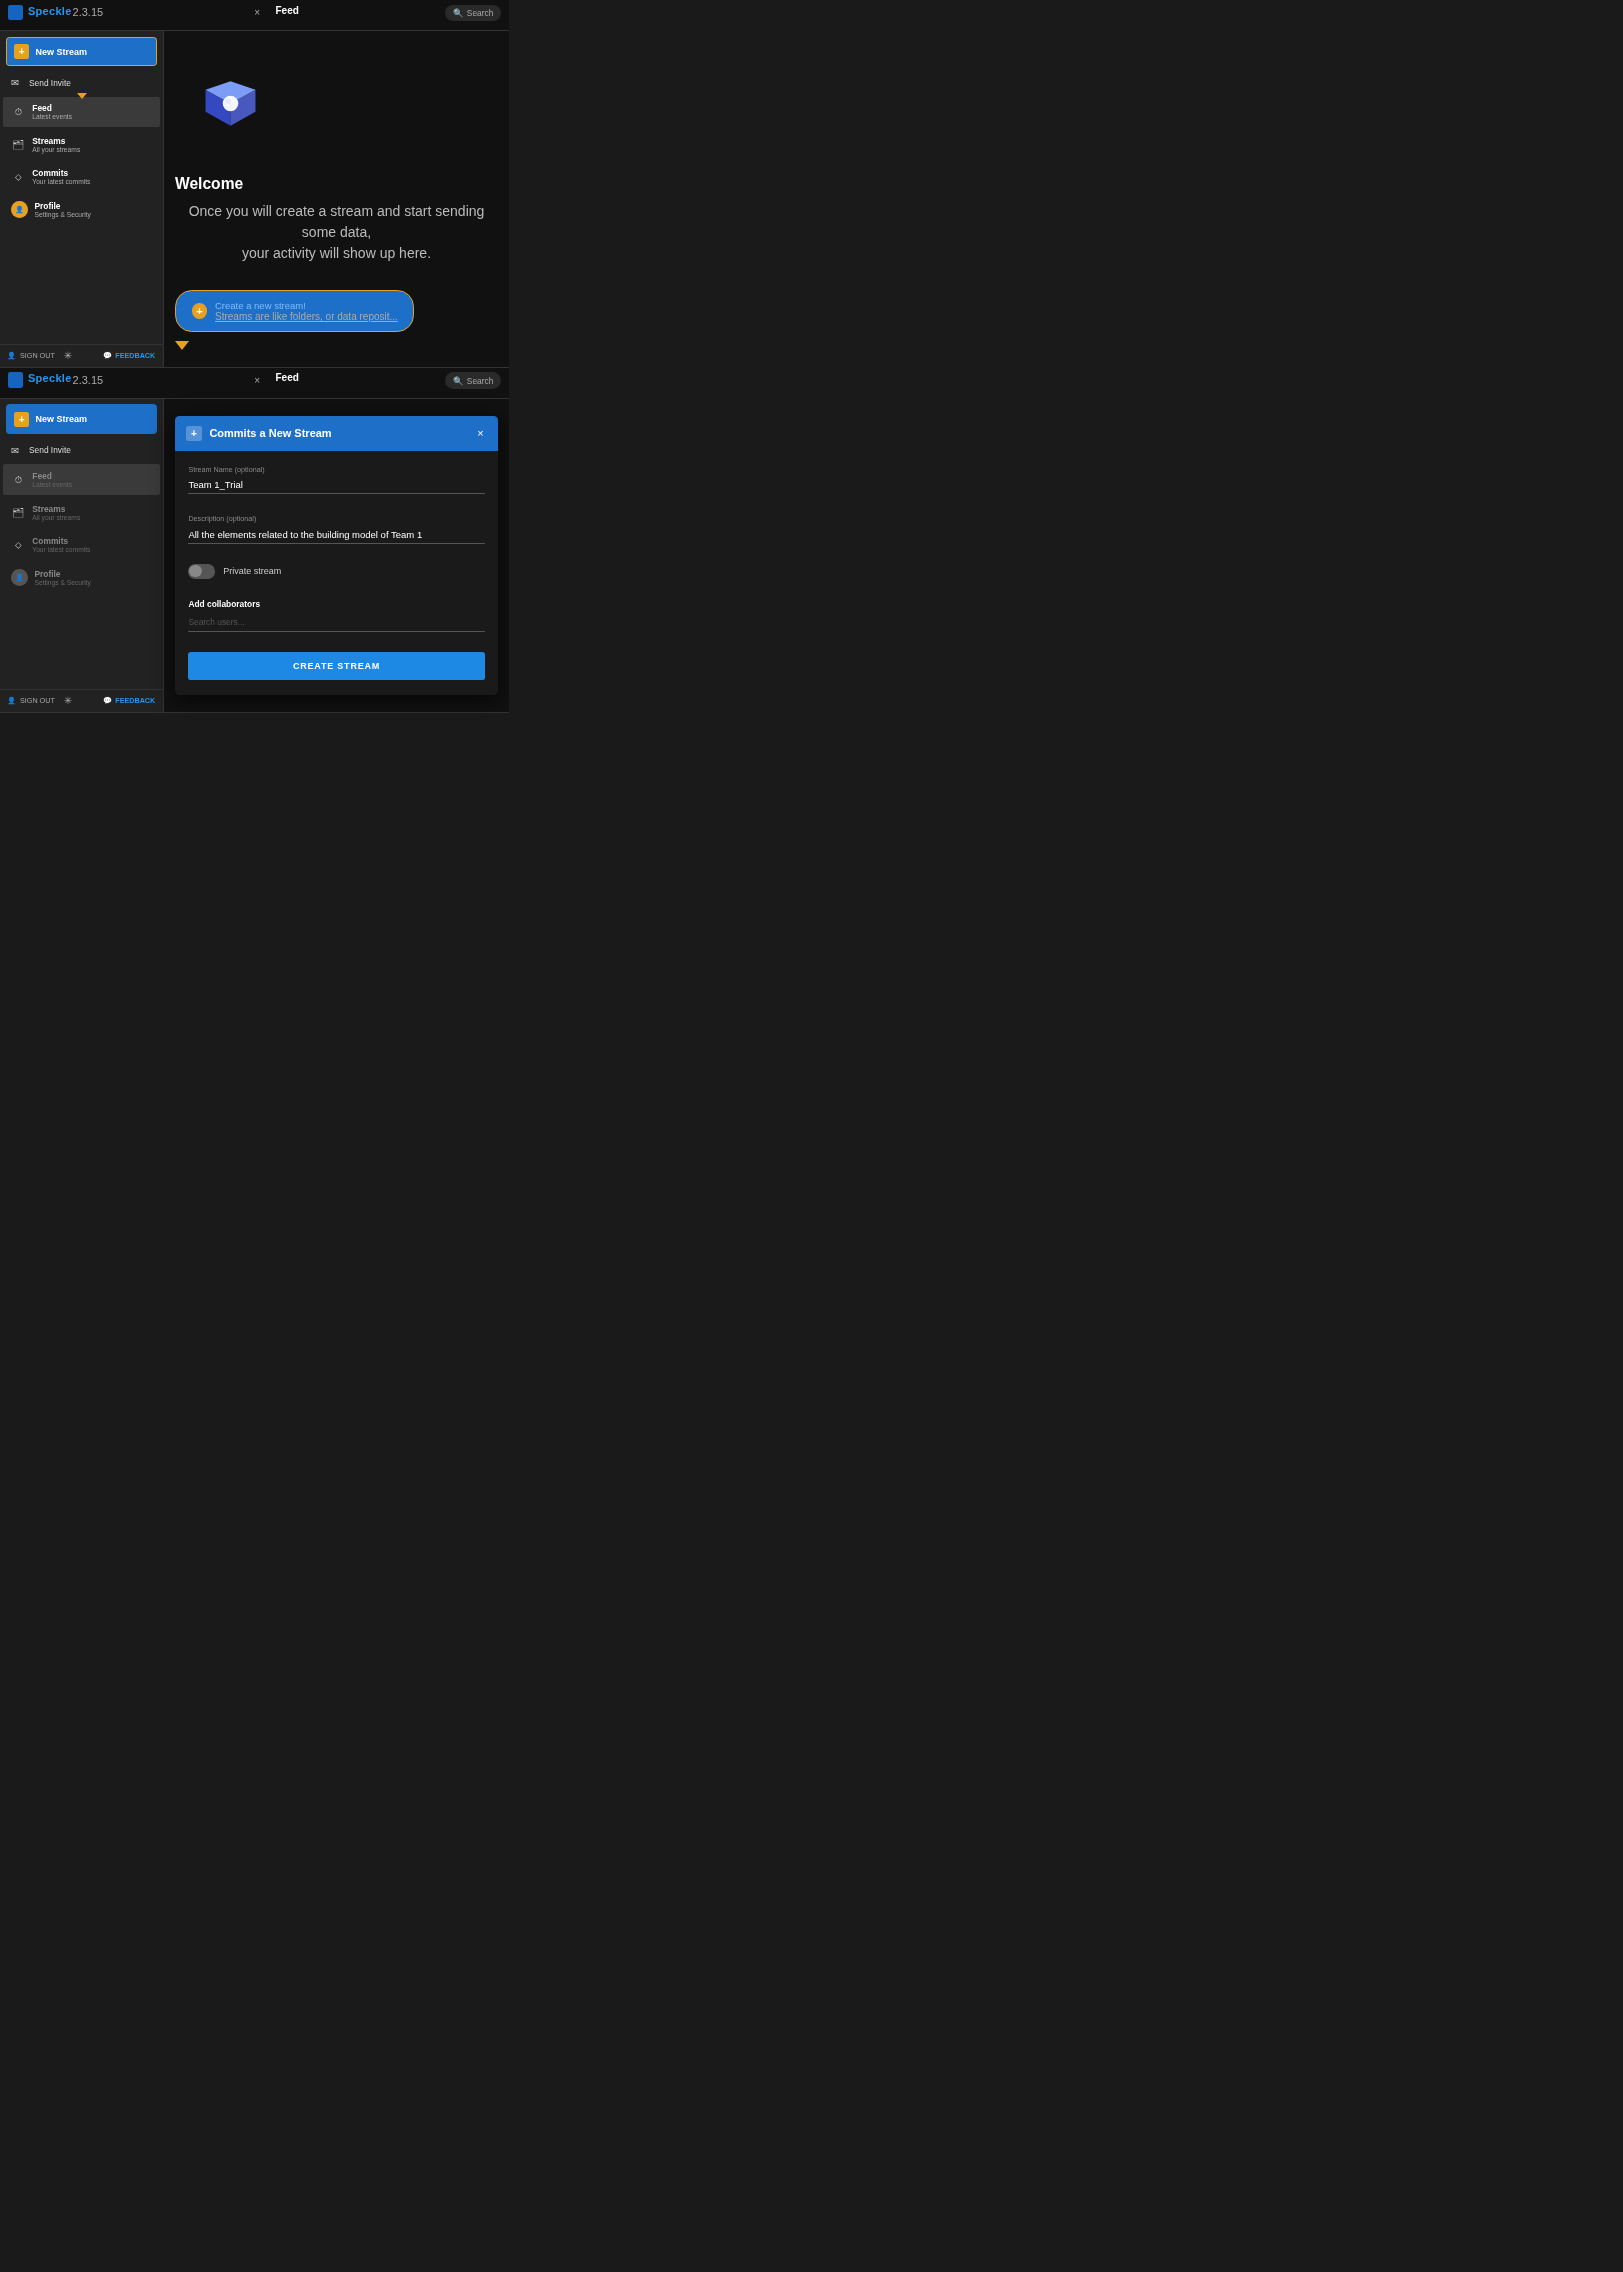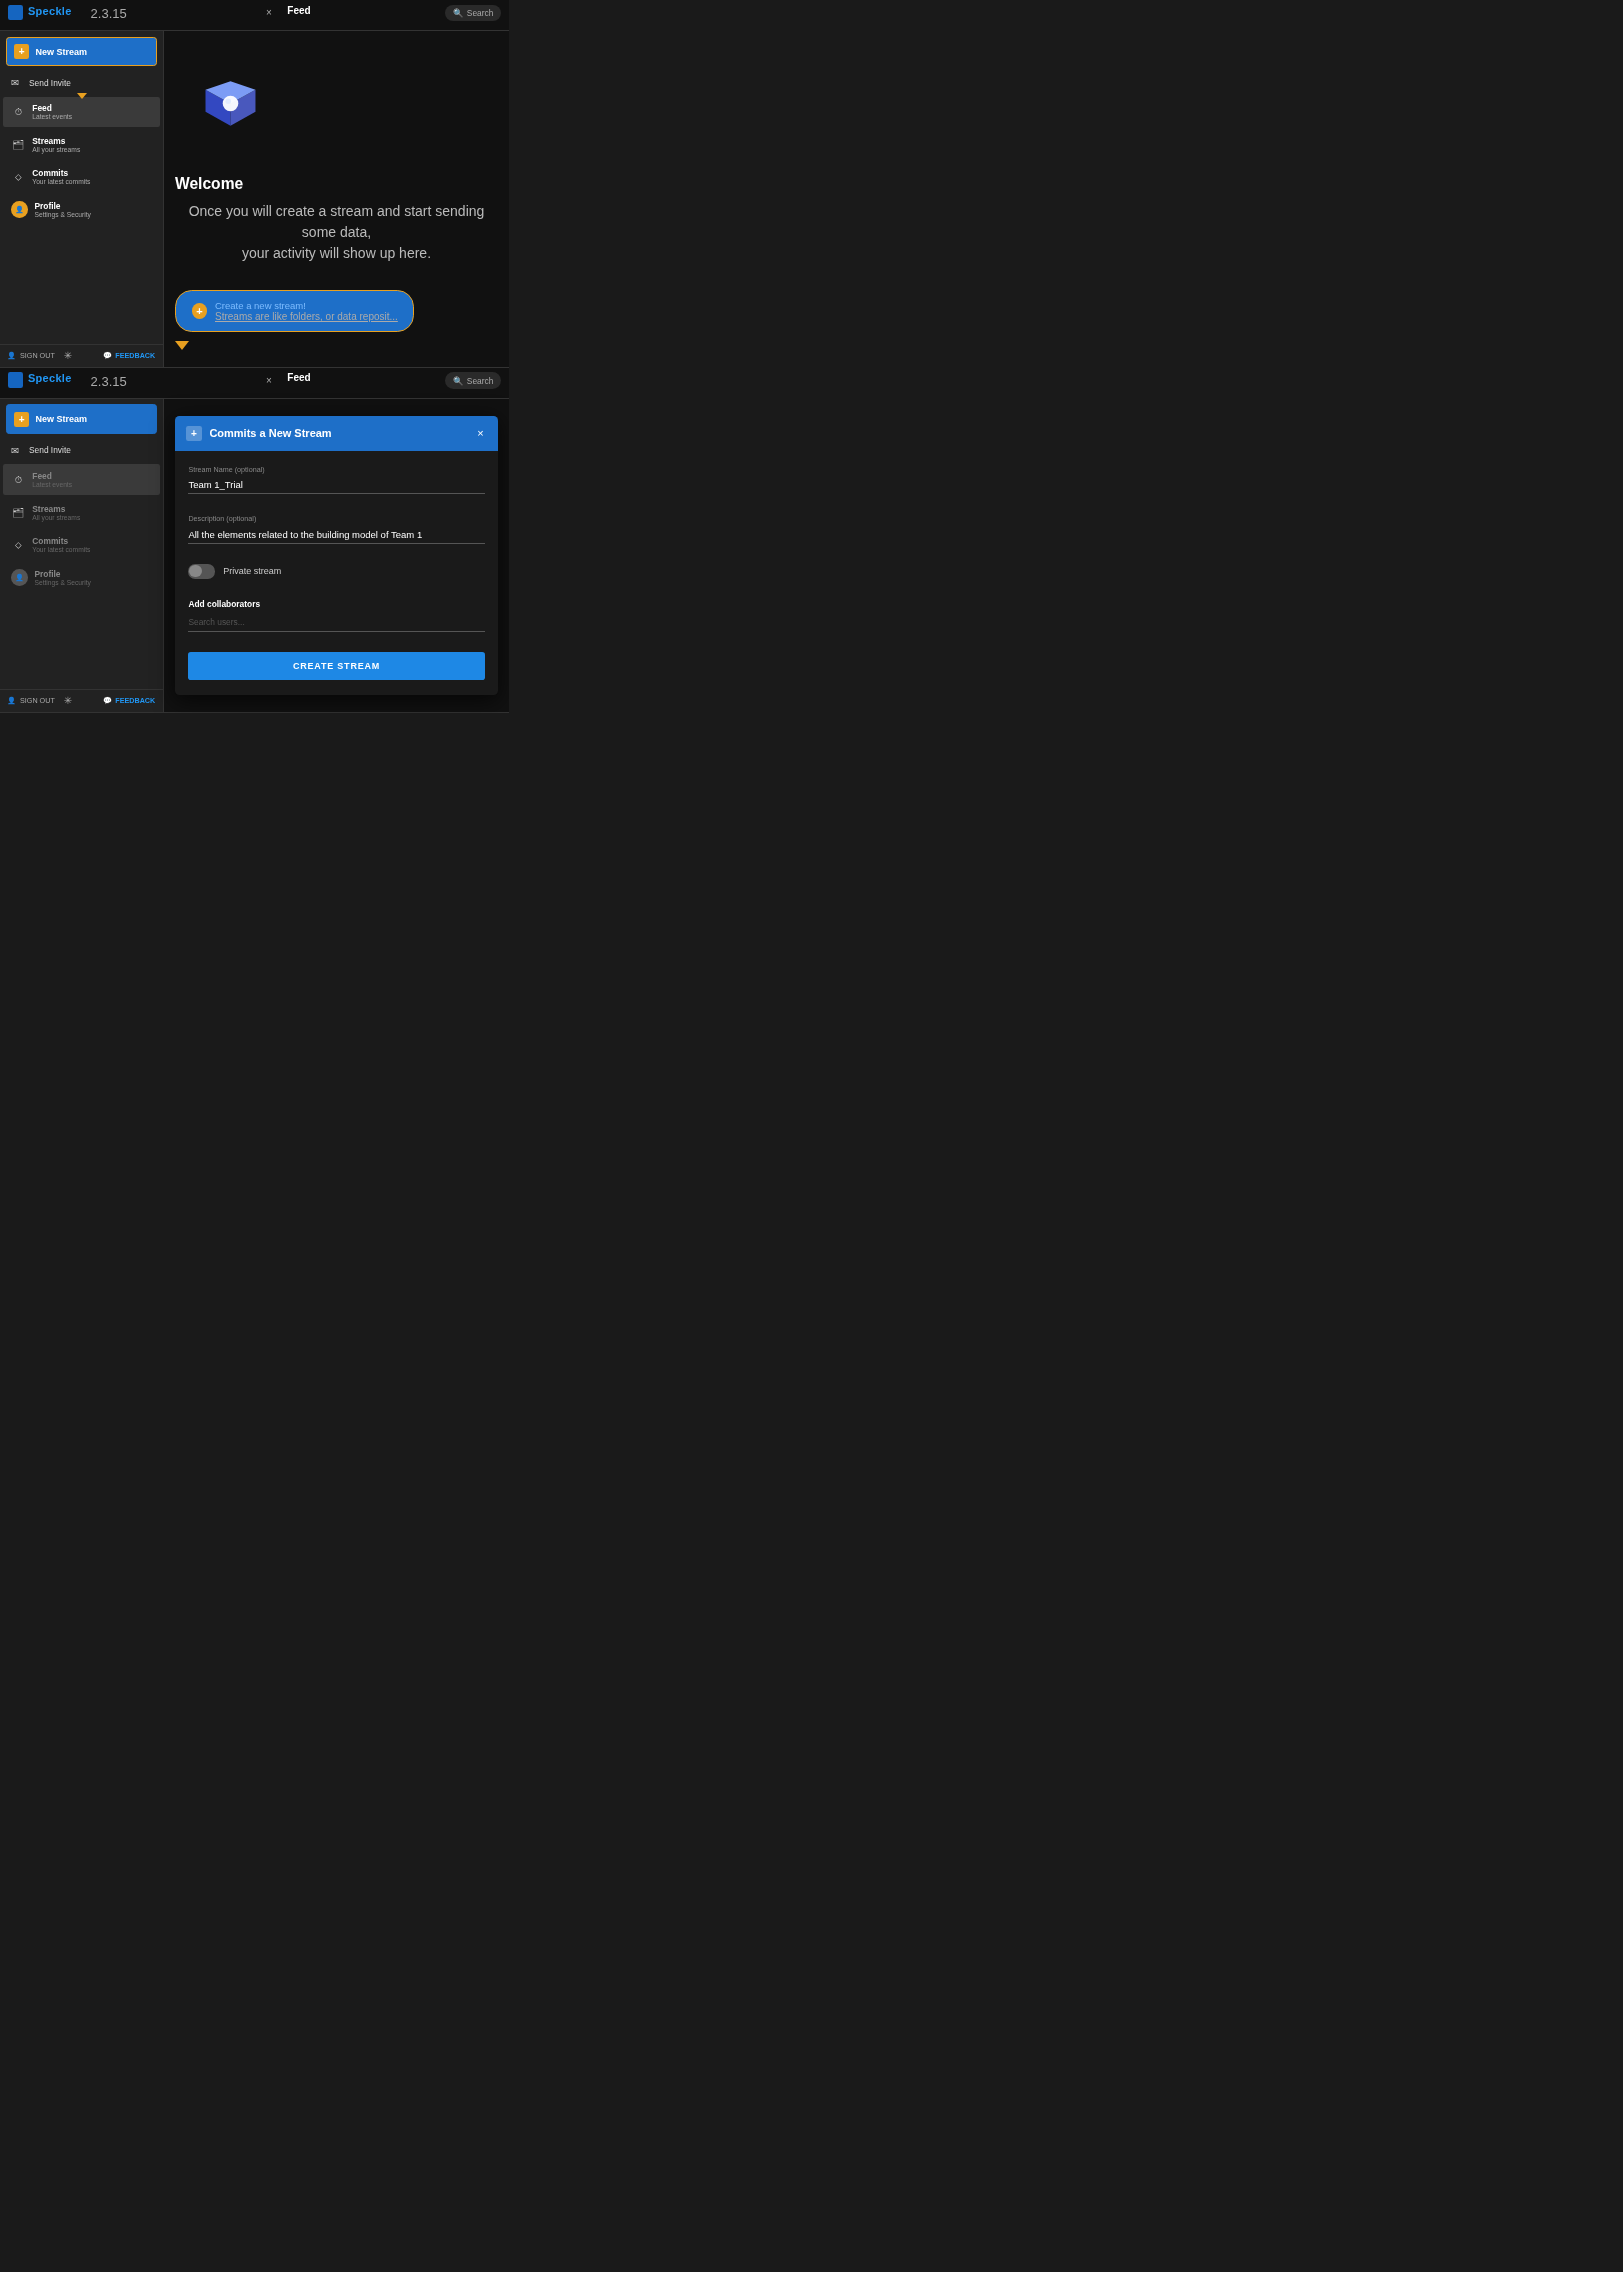--- a/index.html
+++ b/index.html
@@ -36,22 +36,22 @@
       flex-shrink: 0;
     }
     .app-title {
       color: #2196f3;
       font-size: 11px;
       font-weight: 700;
       letter-spacing: 0.3px;
     }
     .app-version {
       color: #aaa;
-      font-size: 13px;
-      margin-left: 19px;
+      font-size: 11px;
+      margin-left: 1px;
       margin-top: 1.7px;
     }
     .header-close {
       margin-left: auto;
       color: #aaa;
       font-size: 10px;
       cursor: pointer;
       padding: 2.2px 4.5px;
     }
     .header-page-title {

